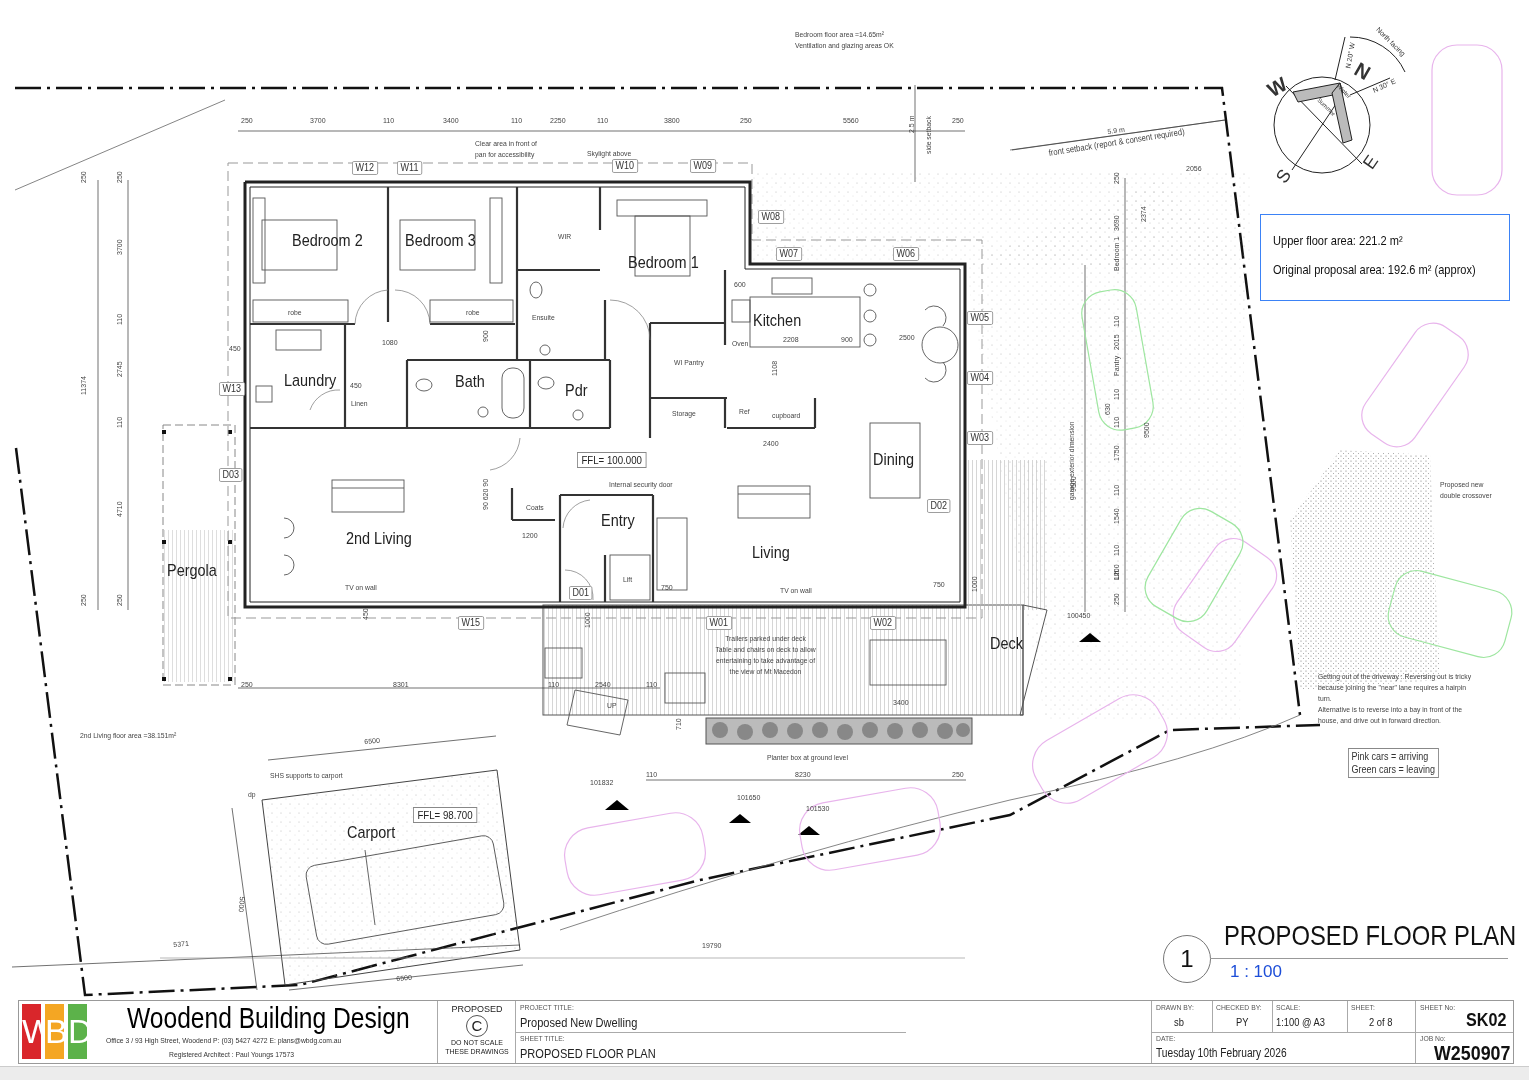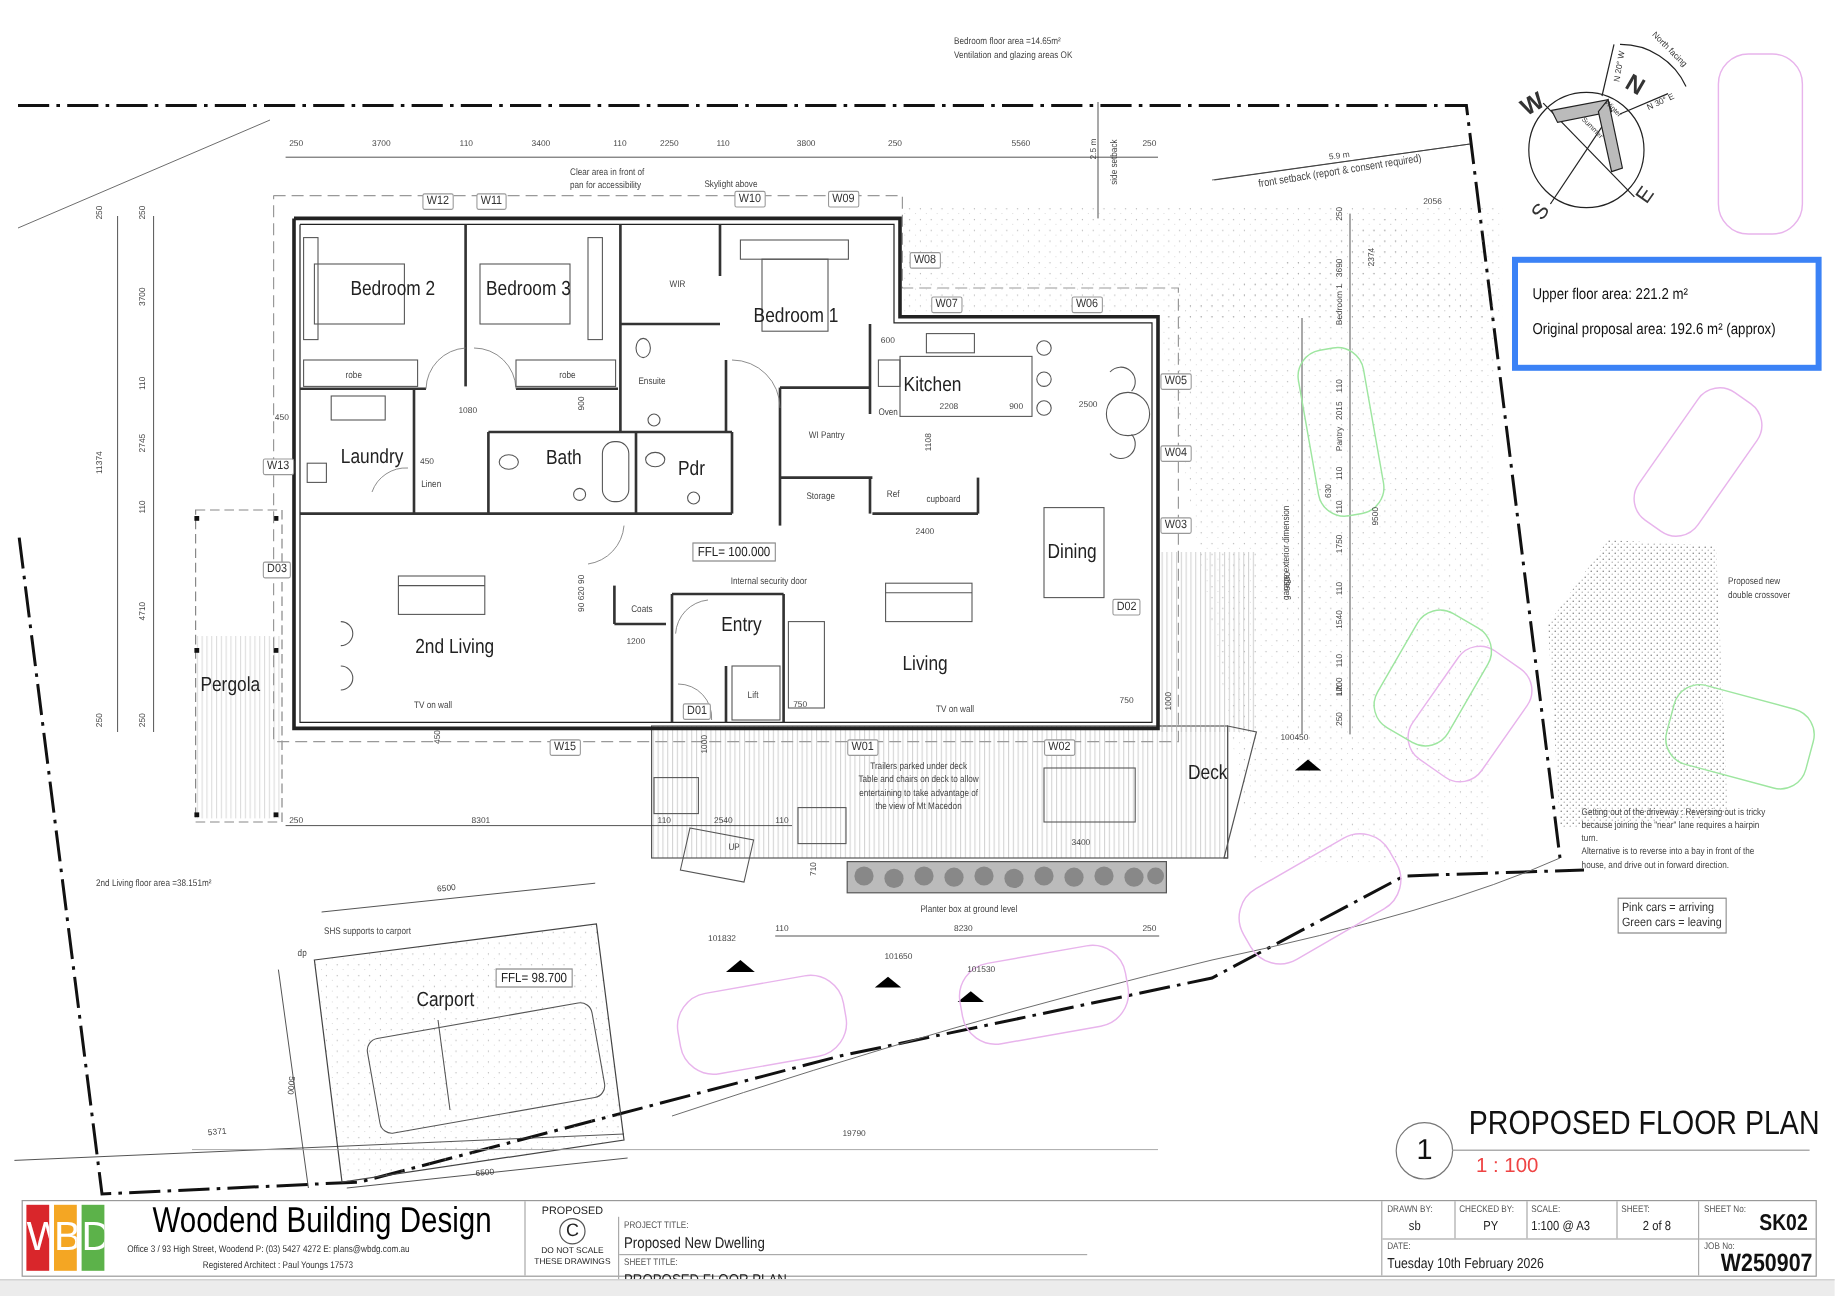--- a/index.html
+++ b/index.html
@@ -6,26 +6,26 @@
   body{width:1529px;height:1080px;position:relative;overflow:hidden;font-family:"Liberation Sans",sans-serif;color:#222;}
   #sheet{position:absolute;left:0;top:0;width:1529px;height:1080px;}
   .lbl{position:absolute;white-space:nowrap;font-family:"Liberation Sans",sans-serif;color:#333;}
   .room{font-size:17px;color:#222;transform:scaleX(0.85);transform-origin:left top;}
   .small{font-size:8px;color:#444;transform:scaleX(0.85);transform-origin:left top;}
   .tiny{font-size:7px;color:#444;}
   .tag{position:absolute;font-size:10px;color:#333;border:1px solid #999;border-radius:2px;padding:0 3px;background:#fff;line-height:12px;transform:scaleX(0.9);transform-origin:left top;}
   .ffl{position:absolute;font-size:11px;border:1px solid #888;padding:1px 4px;background:#fff;transform:scaleX(0.88);transform-origin:left top;}
   .note{position:absolute;font-size:8px;color:#444;line-height:11px;transform:scaleX(0.85);transform-origin:left top;}
   
-  #area-box{position:absolute;left:1260px;top:214px;width:248px;height:85px;border:5px solid #3b82f6;background:#fff;}
+  #area-box{position:absolute;left:1260px;top:214px;width:248px;height:85px;border:1px solid #3b82f6;background:#fff;}
   #area-box div{position:absolute;left:12px;font-size:13px;color:#111;transform:scaleX(0.85);transform-origin:left top;white-space:nowrap;}
   #legend-box{position:absolute;left:1348px;top:748px;border:1px solid #888;padding:1px 3px;font-size:10px;line-height:13px;color:#333;transform:scaleX(0.9);transform-origin:left top;}
   
   #plan-title{position:absolute;left:1224px;top:920px;font-size:28px;color:#111;transform:scaleX(0.85);transform-origin:left top;white-space:nowrap;}
-  #plan-scale{position:absolute;left:1230px;top:962px;font-size:17px;color:#ef4444;}
+  #plan-scale{position:absolute;left:1230px;top:962px;font-size:17px;color:#1d4ed8;}
   #plan-num{position:absolute;left:1163px;top:935px;width:46px;height:46px;border:1px solid #777;border-radius:50%;text-align:center;line-height:46px;font-size:24px;color:#111;}
   #plan-line{position:absolute;left:1210px;top:958px;width:298px;height:1px;background:#999;}
   
   #tb{position:absolute;left:18px;top:1000px;width:1494px;height:62px;border:1px solid #999;background:#fff;}
   .tbcell{position:absolute;border-left:1px solid #aaa;}
   .tbh{position:absolute;font-size:8px;color:#555;transform:scaleX(0.85);transform-origin:left top;white-space:nowrap;}
   .tbv{position:absolute;font-size:13px;color:#222;transform:scaleX(0.85);transform-origin:left top;white-space:nowrap;}
   .logo-bar{position:absolute;top:3px;width:19px;height:55px;color:#fff;font-size:34px;text-align:center;line-height:55px;transform:scaleX(1);overflow:hidden;}
   #firm-name{position:absolute;left:108px;top:0px;font-size:30px;color:#000;transform:scaleX(0.82);transform-origin:left top;white-space:nowrap;}
   #firm-addr{position:absolute;left:87px;top:35px;font-size:8px;color:#333;transform:scaleX(0.85);transform-origin:left top;white-space:nowrap;}
@@ -467,21 +467,21 @@
 
     <div id="copyright">
       <div style="font-size:9px;margin-top:3px;">PROPOSED</div>
       <div style="width:20px;height:20px;border:1px solid #555;border-radius:50%;margin:1px auto;font-size:15px;line-height:20px;">C</div>
       <div style="font-size:7px;line-height:9px;">
         <div>DO NOT SCALE</div>
         <div>THESE DRAWINGS</div>
       </div>
     </div>
 
-    <div class="tbcell" style="left:496px;top:13px;width:390px;height:62px;">
+    <div class="tbcell" style="left:496px;top:0;width:390px;height:62px;">
       <div style="position:absolute;left:0;top:31px;width:390px;border-top:1px solid #aaa;"></div>
       <div class="tbh" style="left:4px;top:2px;">PROJECT TITLE:</div>
       <div class="tbv" style="left:4px;top:14px;">Proposed New Dwelling</div>
       <div class="tbh" style="left:4px;top:33px;">SHEET TITLE:</div>
       <div class="tbv" style="left:4px;top:45px;">PROPOSED FLOOR PLAN</div>
     </div>
 
 
     <div class="tbcell" style="left:1132px;top:0;width:264px;height:62px;">
       <div style="position:absolute;left:0;top:31px;width:264px;border-top:1px solid #aaa;"></div>

